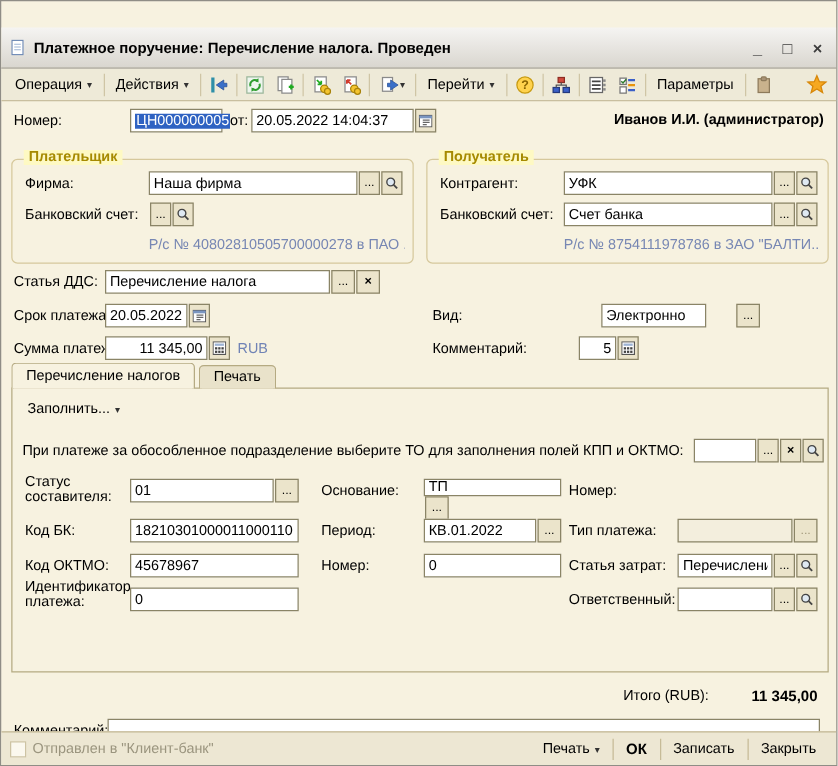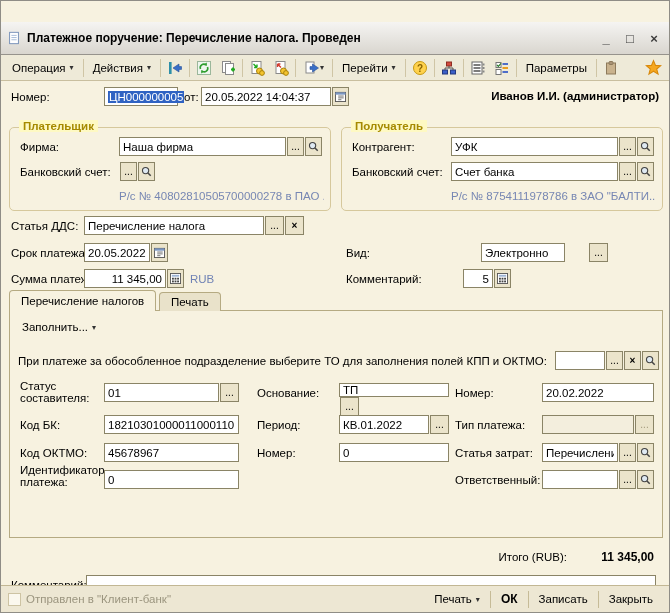--- a/index.html
+++ b/index.html
@@ -421,23 +421,20 @@
       <div class="fld" style="left:329px; top:104px; width:110px;">
         <input value="КВ.01.2022" style="">
         <span class="fbtn">...</span>
       </div>
       <span class="lbl" style="left:247px; top:136px;">Номер:</span>
       <div class="fld" style="left:329px; top:132px; width:110px;">
         <input value="0" style="">
       </div>
 
       <span class="lbl" style="left:445px; top:76px;">Номер:</span>
-      <div class="fld" style="left:532px; top:72px; width:112px;">
-        <input value="20.02.2022" style="">
-      </div>
       <span class="lbl" style="left:445px; top:108px;">Тип платежа:</span>
       <div class="fld" style="left:532px; top:104px; width:112px;">
         <input disabled="" value="" style="">
         <span class="fbtn" style="color:#a39a7c;">...</span>
       </div>
       <span class="lbl" style="left:445px; top:136px;">Статья затрат:</span>
       <div class="fld" style="left:532px; top:132px; width:112px;">
         <input value="Перечисление налогов" style="">
         <span class="fbtn narrow">...</span>
         <span class="fbtn narrow">

